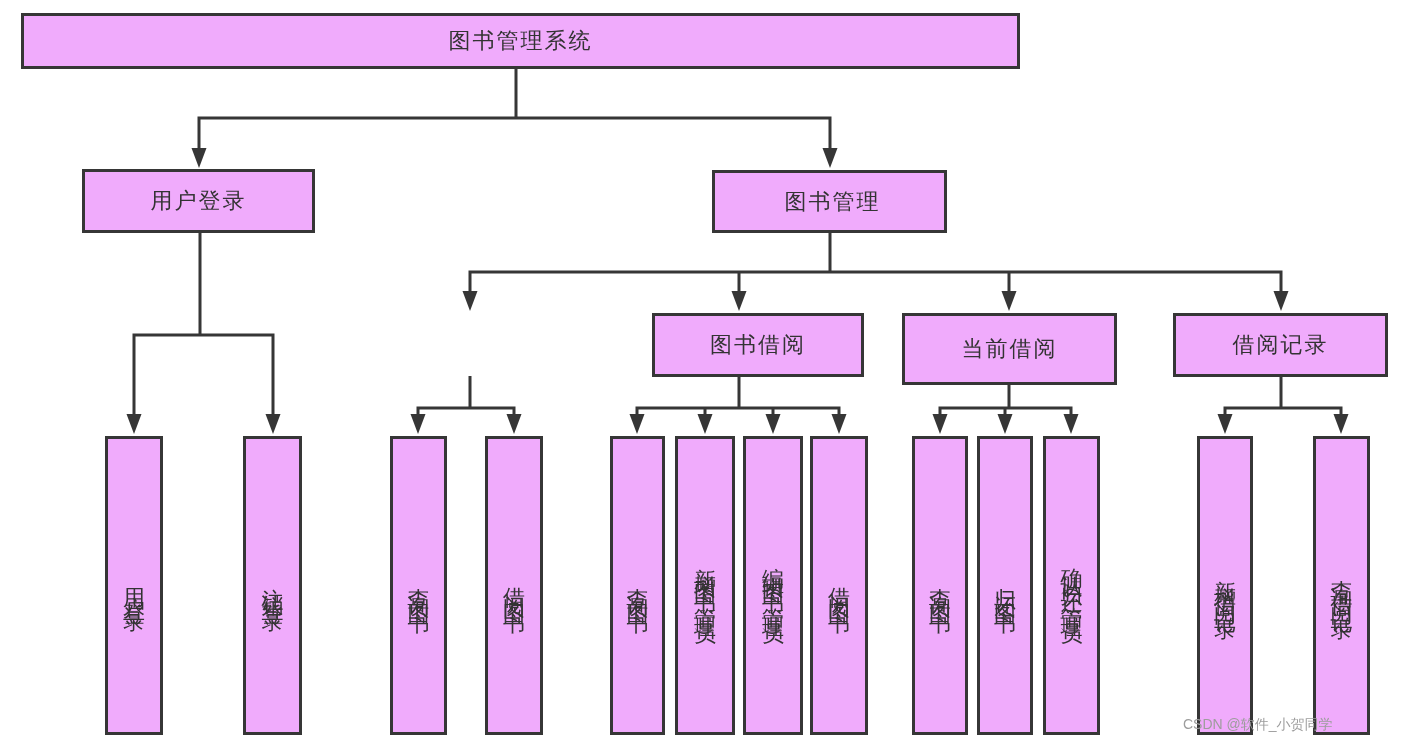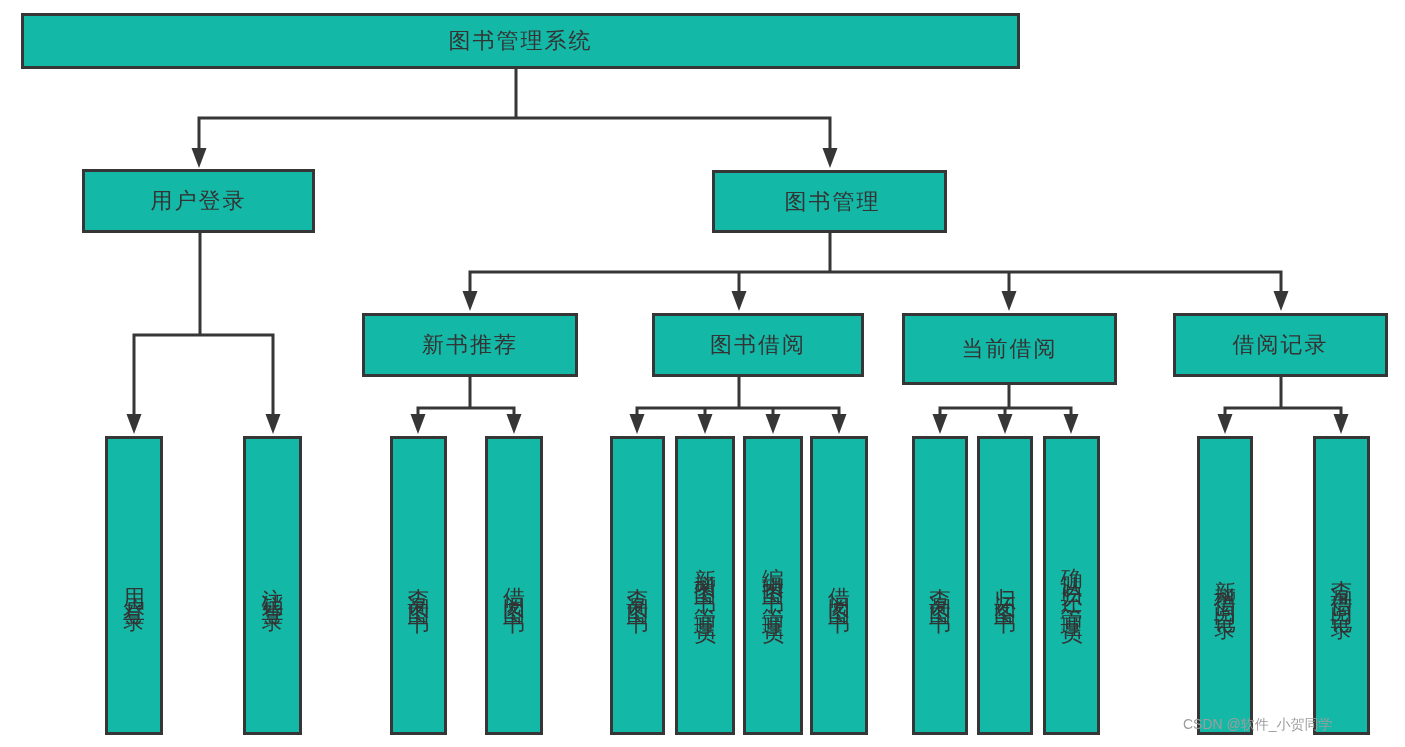--- a/index.html
+++ b/index.html
@@ -19,21 +19,21 @@
     position: absolute;
     left: 0;
     top: 0;
     width: 1405px;
     height: 747px;
   }
   .box {
     position: absolute;
     box-sizing: border-box;
     border: 3px solid #363636;
-    background: #14b8a6;
+    background: #f0abfc;
     display: flex;
     align-items: center;
     justify-content: center;
     color: #333333;
   }
   .hbox {
     font-size: 22px;
     letter-spacing: 2px;
     white-space: nowrap;
   }
@@ -111,21 +111,20 @@
       <polygon points="1217.5,414 1232.5,414 1225,434" fill="#363636" stroke="none"></polygon>
       <polygon points="1333.5,414 1348.5,414 1341,434" fill="#363636" stroke="none"></polygon>
     </g>
   </svg>
 
   <div class="box hbox" style="left:21px; top:13px; width:999px; height:56px;">图书管理系统</div>
 
   <div class="box hbox" style="left:82px; top:169px; width:233px; height:64px;">用户登录</div>
   <div class="box hbox" style="left:712px; top:170px; width:235px; height:63px;padding-left:6px;">图书管理</div>
 
-  <div class="box hbox" style="left:362px; top:313px; width:216px; height:64px;">新书推荐</div>
   <div class="box hbox" style="left:633px; top:313px; width:212px; height:64px;margin-left:19px;">图书借阅</div>
   <div class="box hbox" style="left:902px; top:313px; width:215px; height:72px;">当前借阅</div>
   <div class="box hbox" style="left:1173px; top:313px; width:215px; height:64px;">借阅记录</div>
 
   <div class="box vbox" style="left:105px; width:58px;">
     <span class="vtext">用户登录</span>
   </div>
   <div class="box vbox" style="left:243px; width:59px;">
     <span class="vtext">注销登录</span>
   </div>

